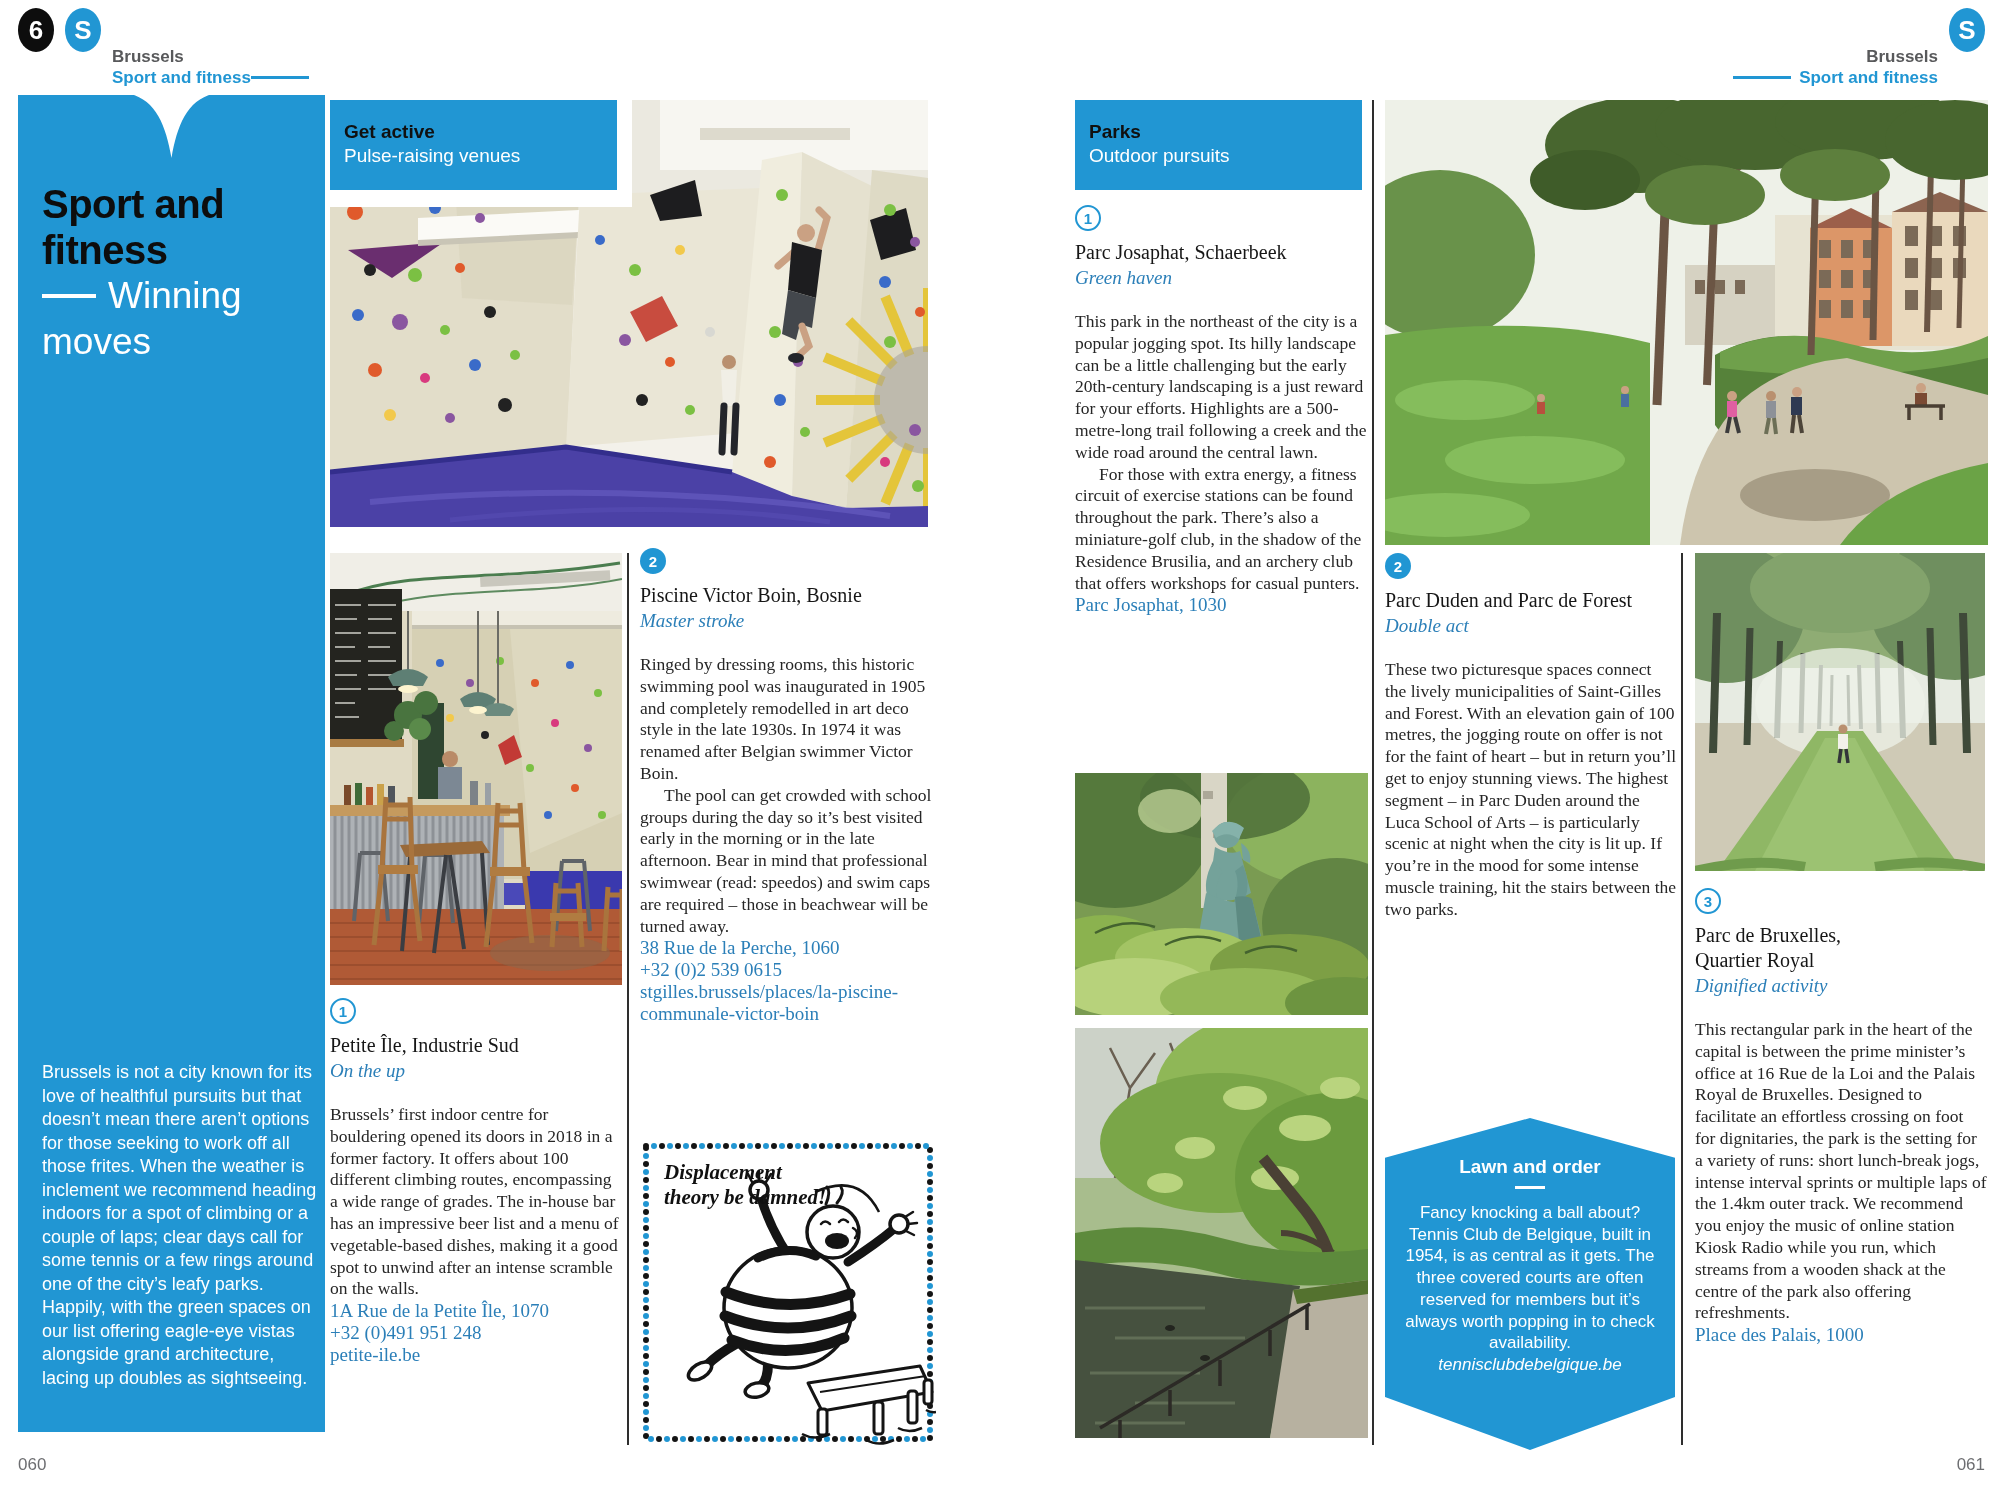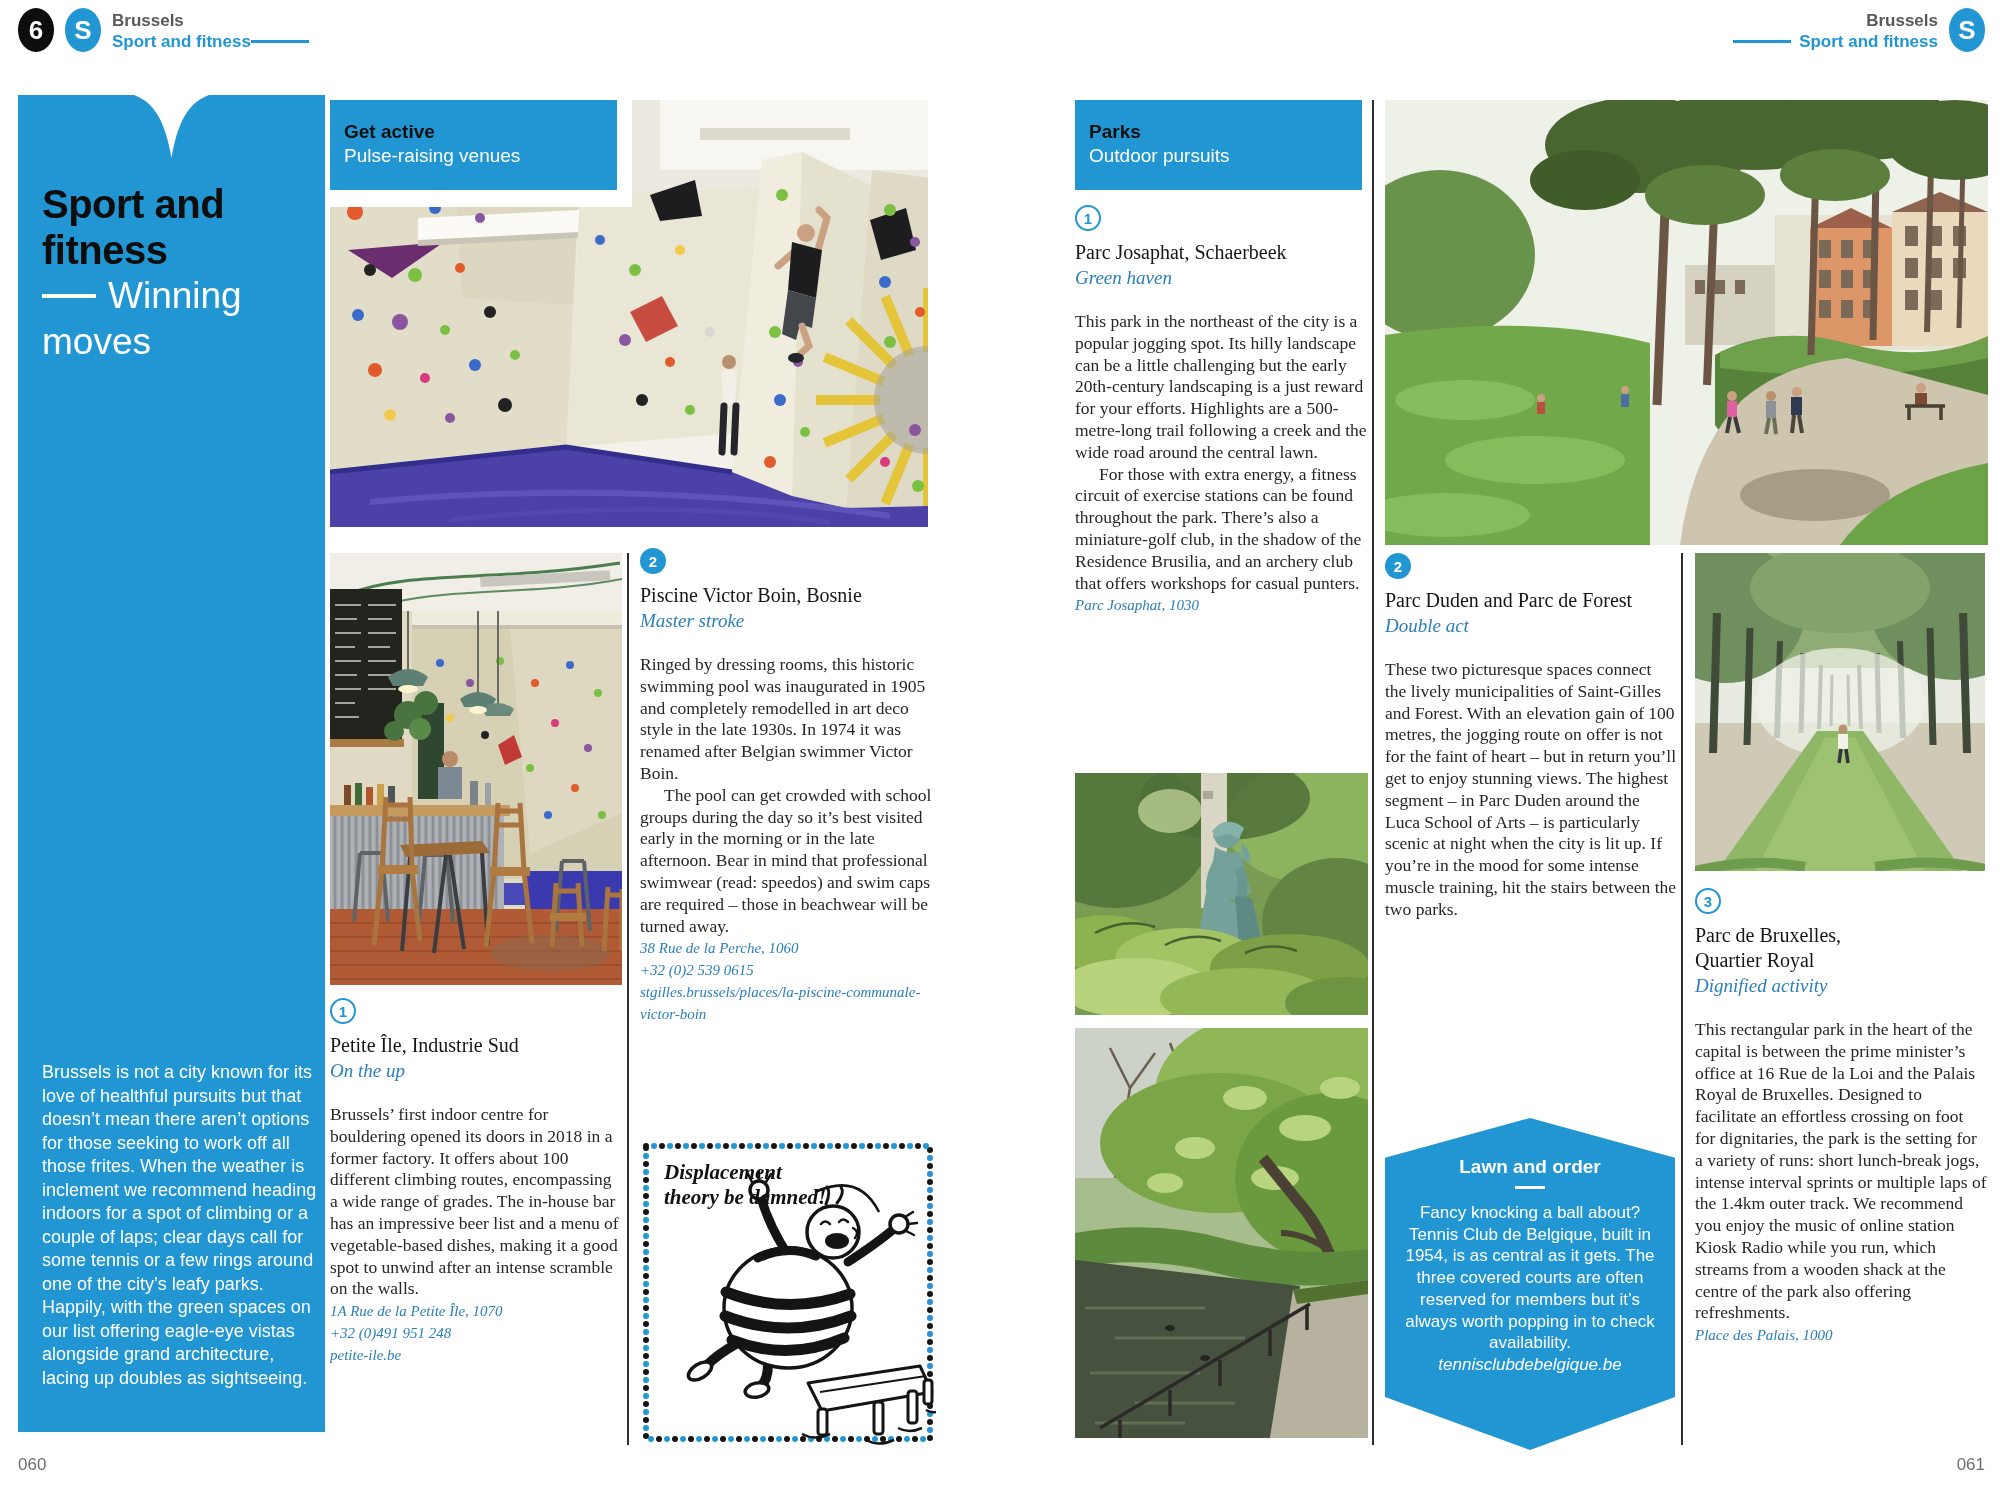--- a/index.html
+++ b/index.html
@@ -8,21 +8,21 @@
           font-family:"Liberation Sans", sans-serif; }
 
   
   .hdr { position:absolute; top:8px; display:flex; gap:11px; align-items:flex-start; }
   .hdr-left { left:18px; }
   .hdr-right { right:15px; }
   .oval { width:36px; height:44px; border-radius:50%; display:flex; align-items:center; justify-content:center;
           font-weight:bold; font-size:26px; color:#fff; flex:0 0 auto; }
   .oval.black { background:#0d0d0d; }
   .oval.blue  { background:#2196d3; }
-  .hdr-text { padding-top:2px; }
+  .hdr-text { padding-top:2px;margin-top:36px; }
   .hdr-city { font-size:17px; font-weight:bold; color:#58595b; line-height:21px; }
   .hdr-sec  { font-size:17px; font-weight:bold; color:#2196d3; line-height:21px; white-space:nowrap; }
   .hrule { display:inline-block; width:58px; height:3px; background:#2196d3; vertical-align:4px; }
   .hdr-right .hdr-text { text-align:right; }
 
   
   #sidebar { position:absolute; left:18px; top:95px; width:307px; height:1337px; background:#2196d3; }
   #sidebar .notch { position:absolute; left:0; top:-1px; width:100%; height:66px; }
   .sb-head { position:absolute; left:24px; top:86px; width:266px; }
   .sb-title { font-size:40px; line-height:46px; font-weight:bold; color:#0d0d0d; letter-spacing:-0.5px; }
@@ -45,21 +45,21 @@
   .entry { position:absolute; z-index:2; }
   .num { width:26px; height:26px; border-radius:50%; display:flex; align-items:center; justify-content:center;
          font-size:15px; font-weight:bold; margin-bottom:9px; }
   .num.outline { border:2.5px solid #2196d3; color:#2196d3; background:#fff; }
   .num.filled  { background:#2196d3; color:#fff; }
   .entry-title { font-family:"Liberation Serif", serif; font-size:20px; line-height:25px; color:#161616; }
   .tagline { font-family:"Liberation Serif", serif; font-style:italic; font-size:19px; line-height:25px; color:#2b7fb8; }
   .body { margin-top:21px; }
   .body p { font-family:"Liberation Serif", serif; font-size:17.5px; line-height:21.8px; color:#262626; }
   .body p + p { text-indent:24px; }
-  .addr div { font-family:"Liberation Serif", serif; font-style:italic; font-size:15px; line-height:22px; color:#2b7fb8; }
+  .addr div { font-family:"Liberation Serif", serif; font-size:19px; line-height:22px; color:#2b7fb8; }
 
   
   .vline { position:absolute; width:1.5px; background:#2e2e2e; z-index:0; }
   .pageno { position:absolute; bottom:12px; font-size:17px; color:#6d6e71; z-index:4; }
 
   
   #cartoon { position:absolute; left:640px; top:1140px; width:296px; height:305px; background:#fff; z-index:2; }
   #cartoon .border-svg, #cartoon .art { position:absolute; left:0; top:0; }
   #cartoon .caption { position:absolute; left:24px; top:20px; width:175px; font-family:"Liberation Serif", serif;
                       font-weight:bold; font-style:italic; font-size:21px; line-height:25px; color:#101010; }

